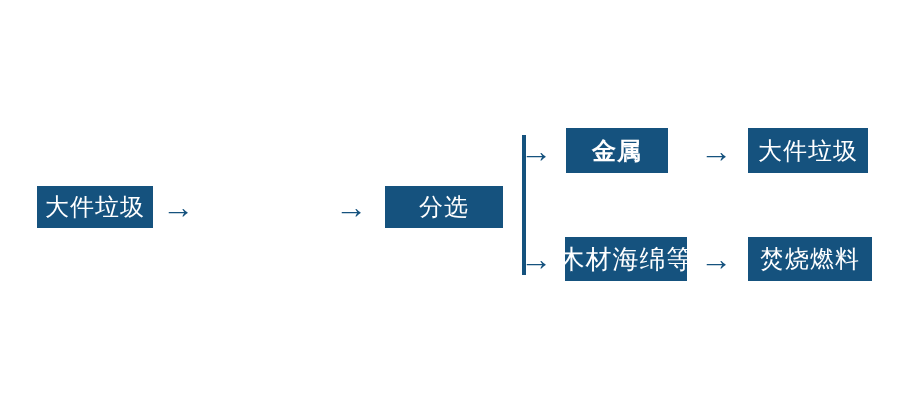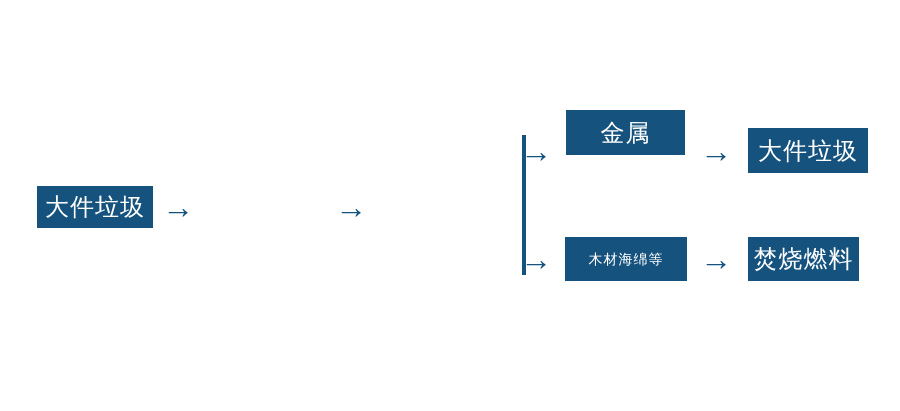--- a/index.html
+++ b/index.html
@@ -43,44 +43,45 @@
     left: 522px;
     top: 135px;
     width: 4px;
     height: 140px;
     background: var(--blue, #15527e);
   }
   
   .n1 { left: 37px;  top: 186px; width: 116px; height: 42px; }
   .n2 { left: 203px; top: 186px; width: 123px; height: 42px; }
   .n3 { left: 385px; top: 186px; width: 118px; height: 42px; }
-  .n4 { left: 566px; top: 110px; width: 119px; height: 45px; }
+  .n4 { left: 566px; top: 128px; width: 102px; height: 45px; font-weight: bold; }
   .n5 { left: 748px; top: 128px; width: 120px; height: 45px; }
-  .n6 { left: 565px; top: 237px; width: 122px; height: 44px; font-size: 14px; }
-  .n7 { left: 748px; top: 237px; width: 111px; height: 44px; }
+  .n6 { left: 565px; top: 237px; width: 122px; height: 44px; font-size: 26px; }
+  .n7 { left: 748px; top: 237px; width: 124px; height: 44px; }
   
   .a1 { left: 159px; top: 186px; width: 38px; height: 42px; }
   .a2 { left: 332px; top: 186px; width: 38px; height: 42px; }
   .a3 { left: 520px; top: 130px; width: 36px; height: 42px; justify-content: flex-start; }
   .a4 { left: 697px; top: 128px; width: 38px; height: 45px; }
   .a5 { left: 520px; top: 238px; width: 36px; height: 42px; justify-content: flex-start; }
   .a6 { left: 697px; top: 237px; width: 38px; height: 44px; }
 </style>
 </head>
 <body>
 
 <div class="canvas">
 
   <div class="node node--blue n1">大件垃圾</div>
 
   <div class="arrow a1">→</div>
 
 
   <div class="arrow a2">→</div>
 
+  <div class="node node--blue n3">分选</div>
 
   <div class="vline"></div>
 
   <div class="arrow a3">→</div>
 
   <div class="node node--blue n4">金属</div>
 
   <div class="arrow a4">→</div>
 
   <div class="node node--blue n5">大件垃圾</div>

